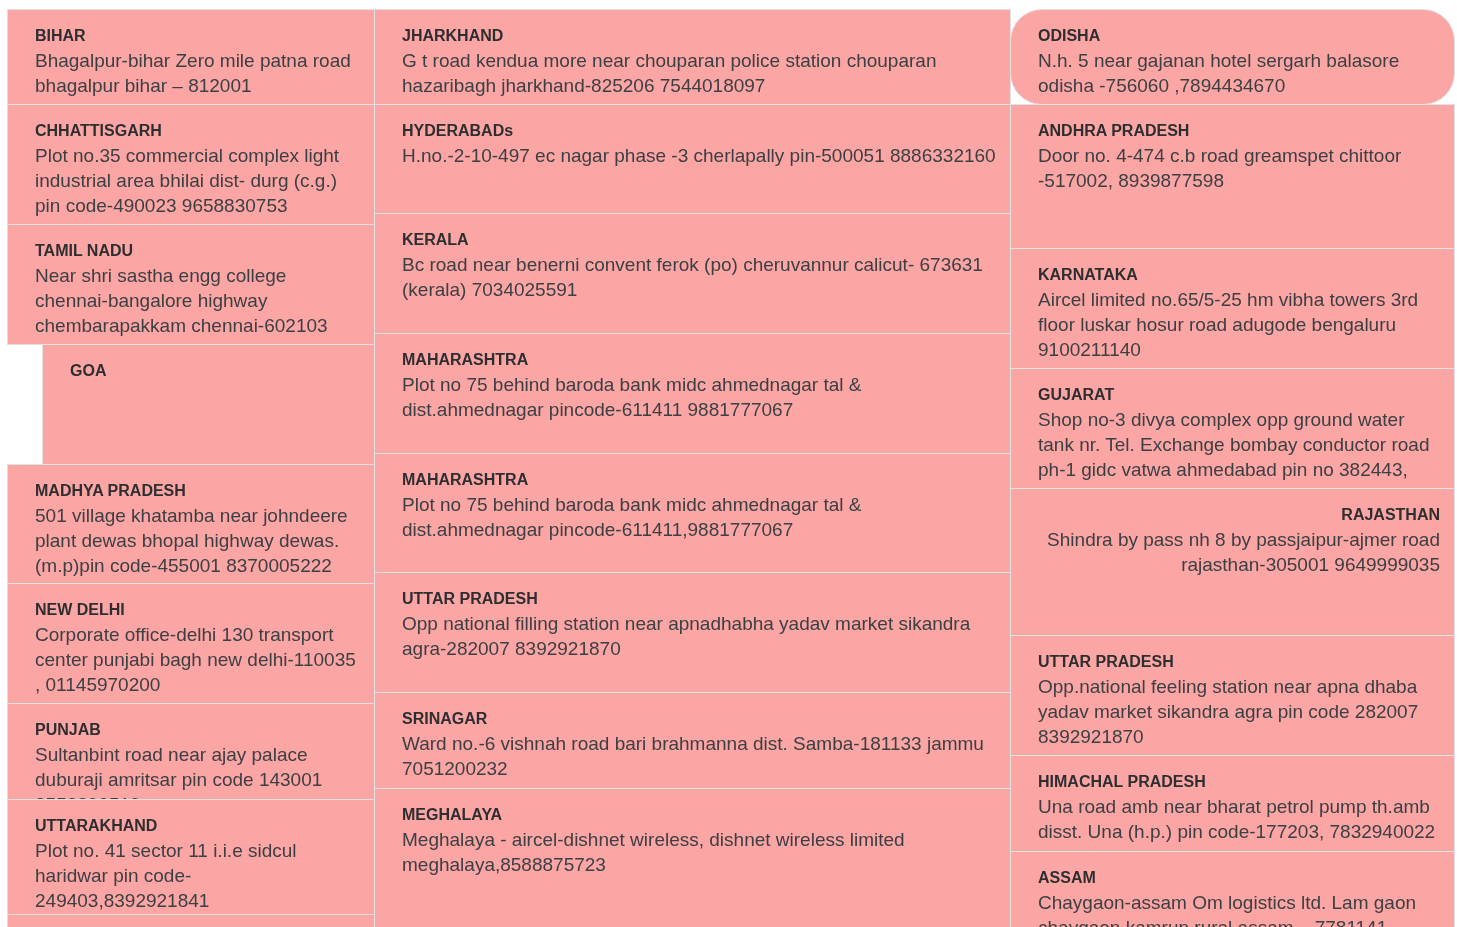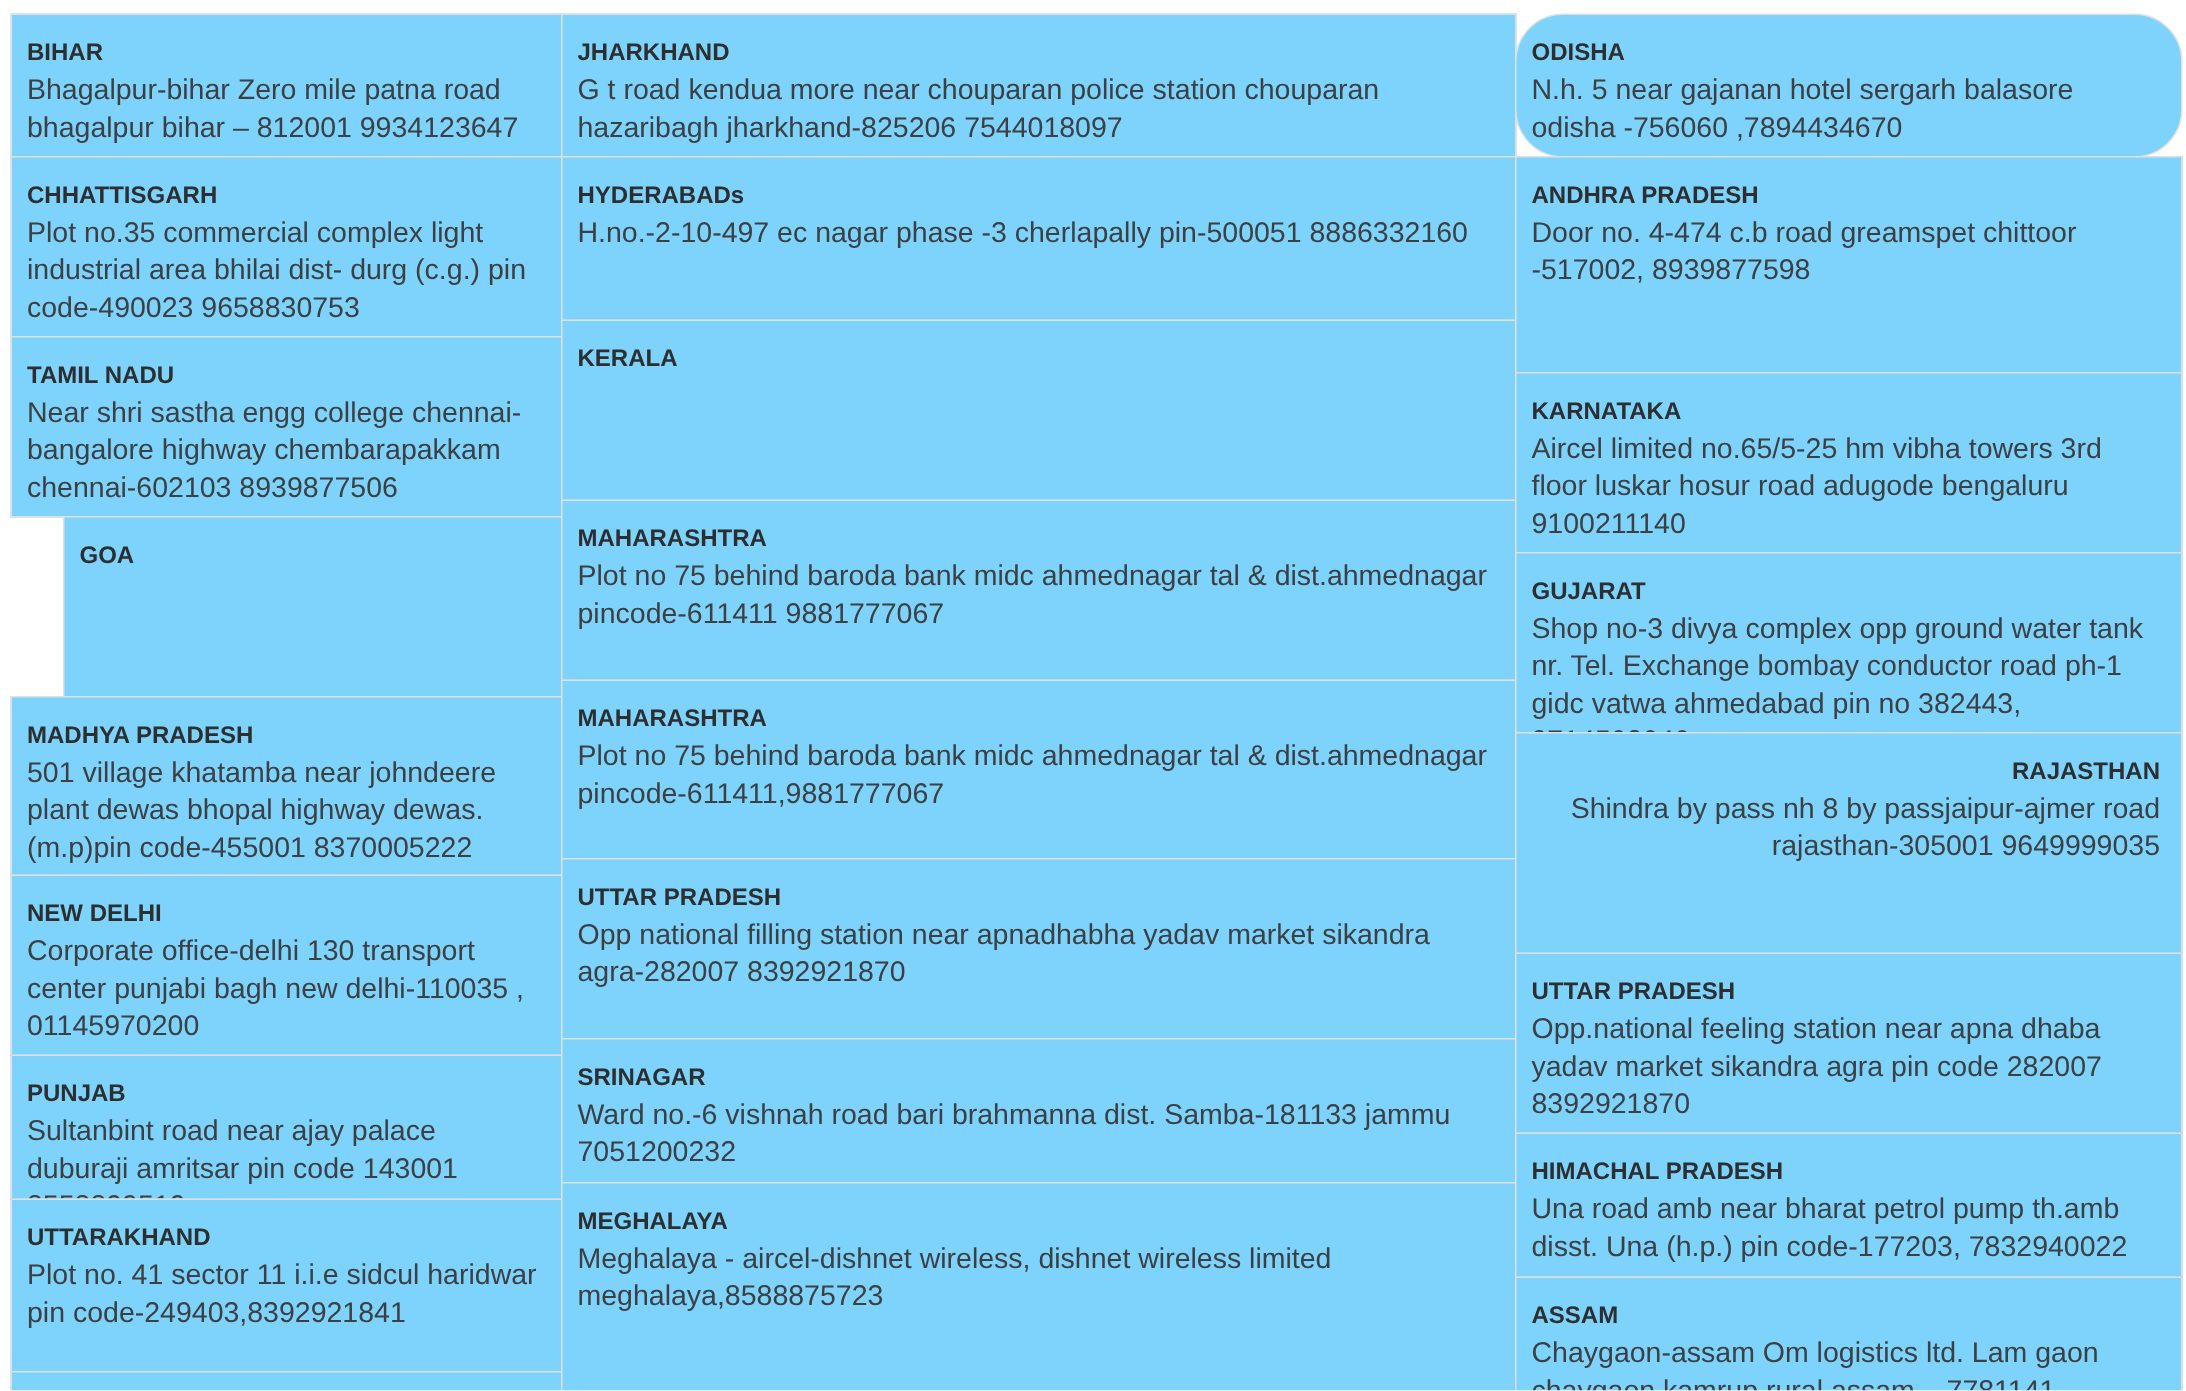--- a/index.html
+++ b/index.html
@@ -23,22 +23,22 @@
     align-items: flex-start;
   }
   .col {
     display: flex;
     flex-direction: column;
   }
   .col + .col { margin-left: -1px; }
   .cell {
     box-sizing: border-box;
     border: 1px solid #e0e0e0;
-    background: #7dd3fc;
-    padding: 13px 14px 0 10px;
+    background: #fca5a5;
+    padding: 13px 14px 0 27px;
     overflow: hidden;
   }
   .cell + .cell { margin-top: -1px; }
   .state-name {
     font-size: 16px;
     line-height: 25px;
     font-weight: 700;
     color: #2d2e30;
   }
   .state-address {
@@ -91,20 +91,21 @@
         <div class="cell" style="height: 96px;">
           <div class="state-name">JHARKHAND</div>
           <div class="state-address">G t road kendua more near chouparan police station chouparan hazaribagh jharkhand-825206 7544018097</div>
         </div>
         <div class="cell" style="height: 110px;">
           <div class="state-name">HYDERABADs</div>
           <div class="state-address">H.no.-2-10-497 ec nagar phase -3 cherlapally pin-500051 8886332160</div>
         </div>
         <div class="cell" style="height: 121px;">
           <div class="state-name">KERALA</div>
+          <div class="state-address">Bc road near benerni convent ferok (po) cheruvannur calicut- 673631 (kerala) 7034025591</div>
         </div>
         <div class="cell" style="height: 121px;">
           <div class="state-name">MAHARASHTRA</div>
           <div class="state-address">Plot no 75 behind baroda bank midc ahmednagar tal &amp; dist.ahmednagar pincode-611411 9881777067</div>
         </div>
         <div class="cell" style="height: 120px;">
           <div class="state-name">MAHARASHTRA</div>
           <div class="state-address">Plot no 75 behind baroda bank midc ahmednagar tal &amp; dist.ahmednagar pincode-611411,9881777067</div>
         </div>
         <div class="cell" style="height: 121px;">

